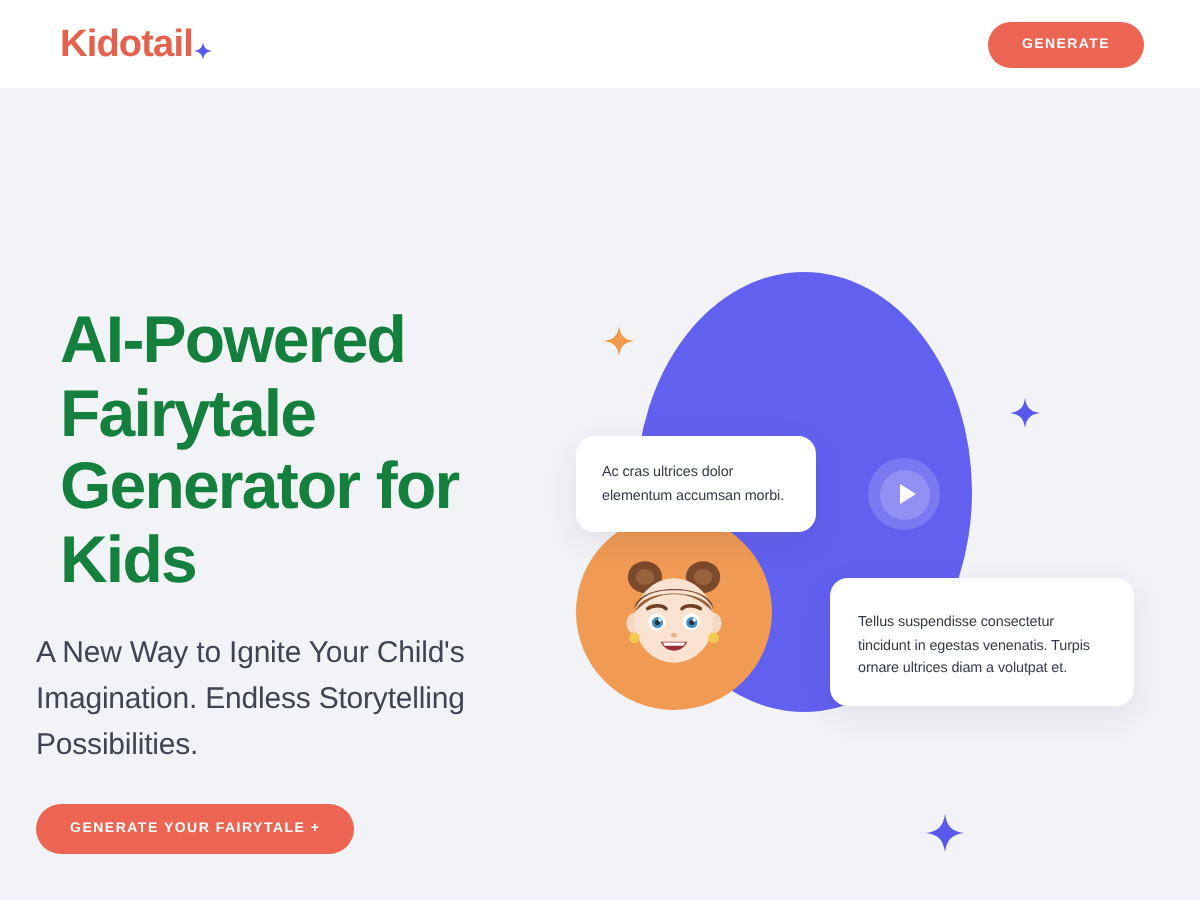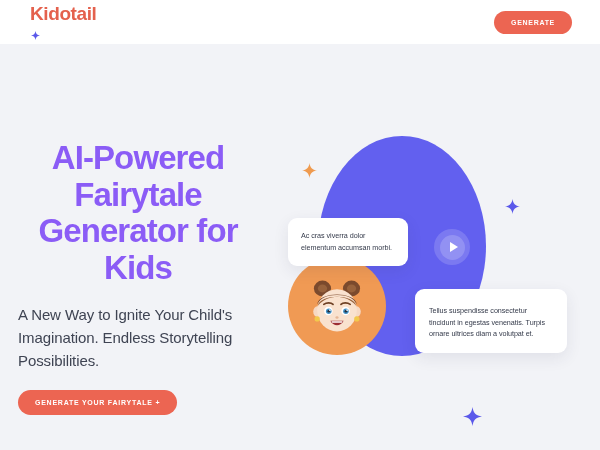--- a/index.html
+++ b/index.html
@@ -33,21 +33,20 @@
     align-items: center;
     justify-content: space-between;
     box-sizing: border-box;
     padding: 0 28px 0 30px;
     z-index: 40;
   }
   .logo {
     display: flex;
     align-items: flex-start;
     line-height: 1;
-    flex-direction: column;
   }
   .logo-text {
     font-size: 19px;
     font-weight: bold;
     color: #e4614d;
     letter-spacing: -0.4px;
   }
   .logo-spark {
     width: 9px;
     height: 9px;
@@ -71,28 +70,27 @@
 
   
   .hero-left {
     position: absolute;
     left: 18px;
     top: 140px;
     width: 260px;
     z-index: 10;
   }
   .headline {
-    margin: 0;
+    margin: 12px;
     font-size: 33px;
     line-height: 1.11;
     font-weight: bold;
-    color: #8b5cf6;
+    color: #15803d;
     letter-spacing: -0.9px;
     width: 240px;
-    text-align: center;
   }
   .subhead {
     margin: 16px 0 0 0;
     font-size: 15px;
     line-height: 1.55;
     color: #3f4453;
     width: 240px;
     letter-spacing: -0.1px;
   }
   .btn-cta {
@@ -271,21 +269,21 @@
       </svg>
     </div>
 
     <div class="play">
       <div class="play-inner">
         <span class="play-tri"></span>
       </div>
     </div>
 
     <div class="card card-1">
-      <p>Ac cras viverra dolor elementum accumsan morbi.</p>
+      <p>Ac cras ultrices dolor elementum accumsan morbi.</p>
     </div>
 
     <div class="card card-2">
       <p>Tellus suspendisse consectetur tincidunt in egestas venenatis. Turpis ornare ultrices diam a volutpat et.</p>
     </div>
 
     <svg class="spark spark-1" viewBox="0 0 20 20">
       <path d="M10 0 C10.9 6.4 13.6 9.1 20 10 C13.6 10.9 10.9 13.6 10 20 C9.1 13.6 6.4 10.9 0 10 C6.4 9.1 9.1 6.4 10 0 Z" fill="#ef9a4f"></path>
     </svg>
     <svg class="spark spark-2" viewBox="0 0 20 20">

